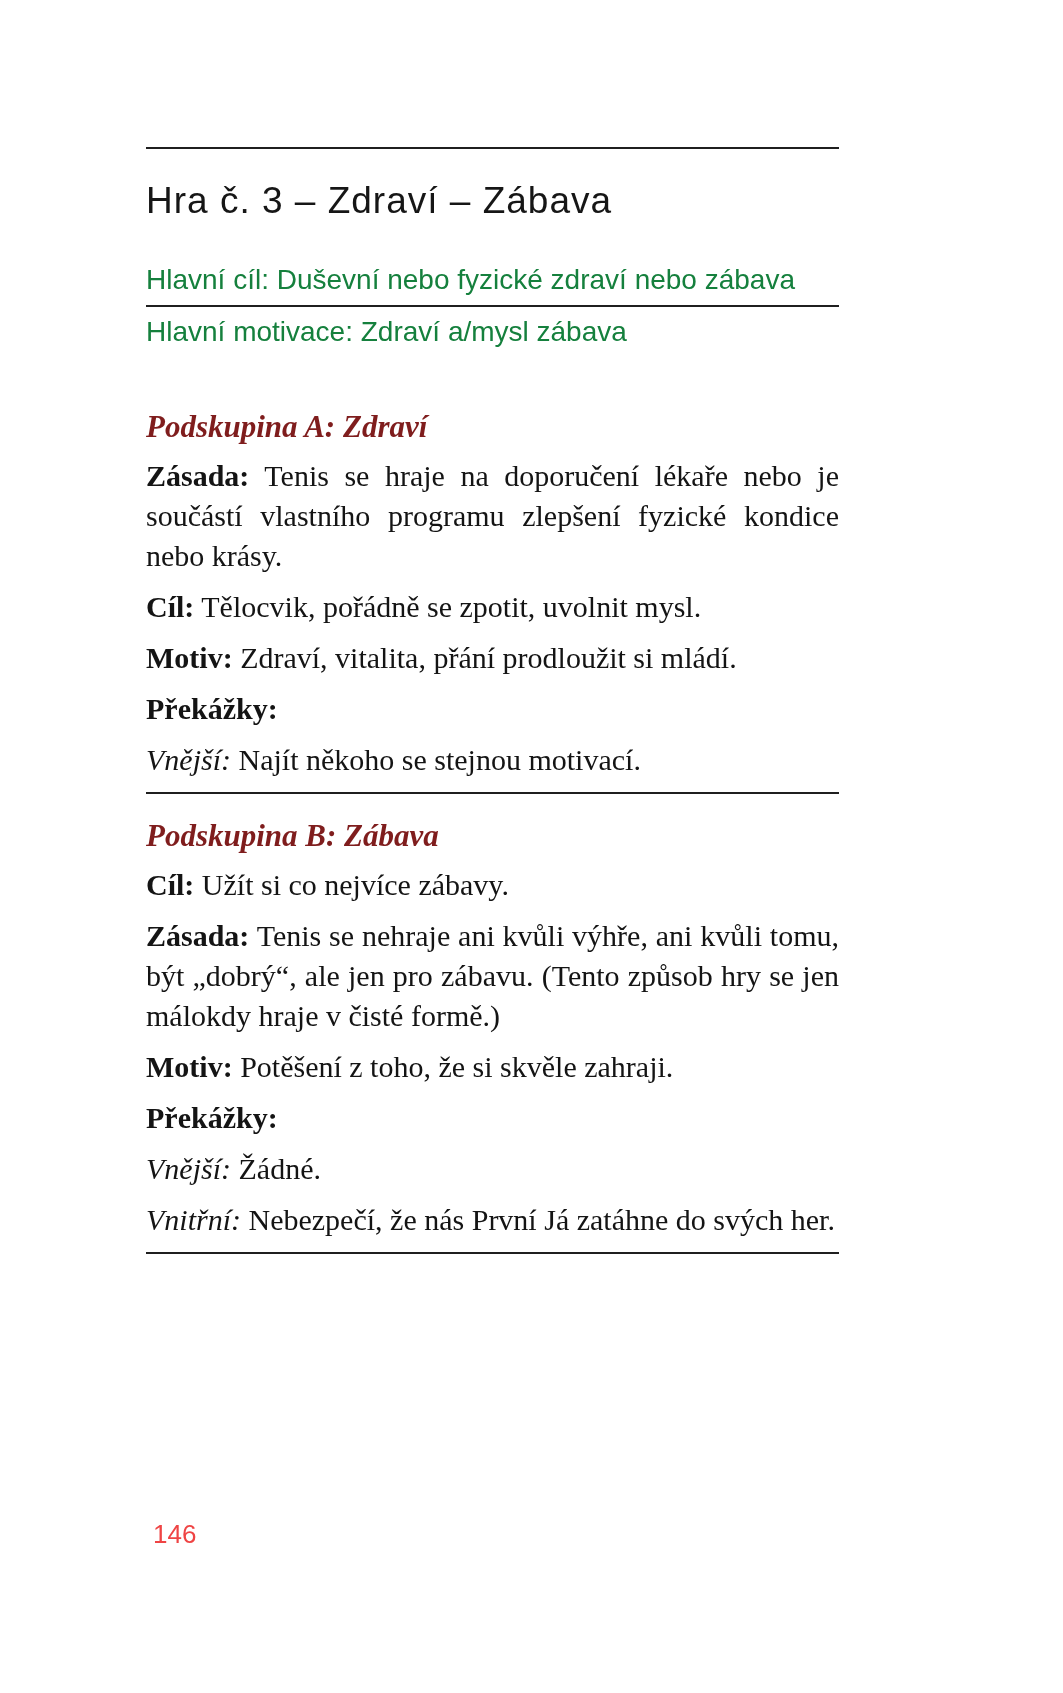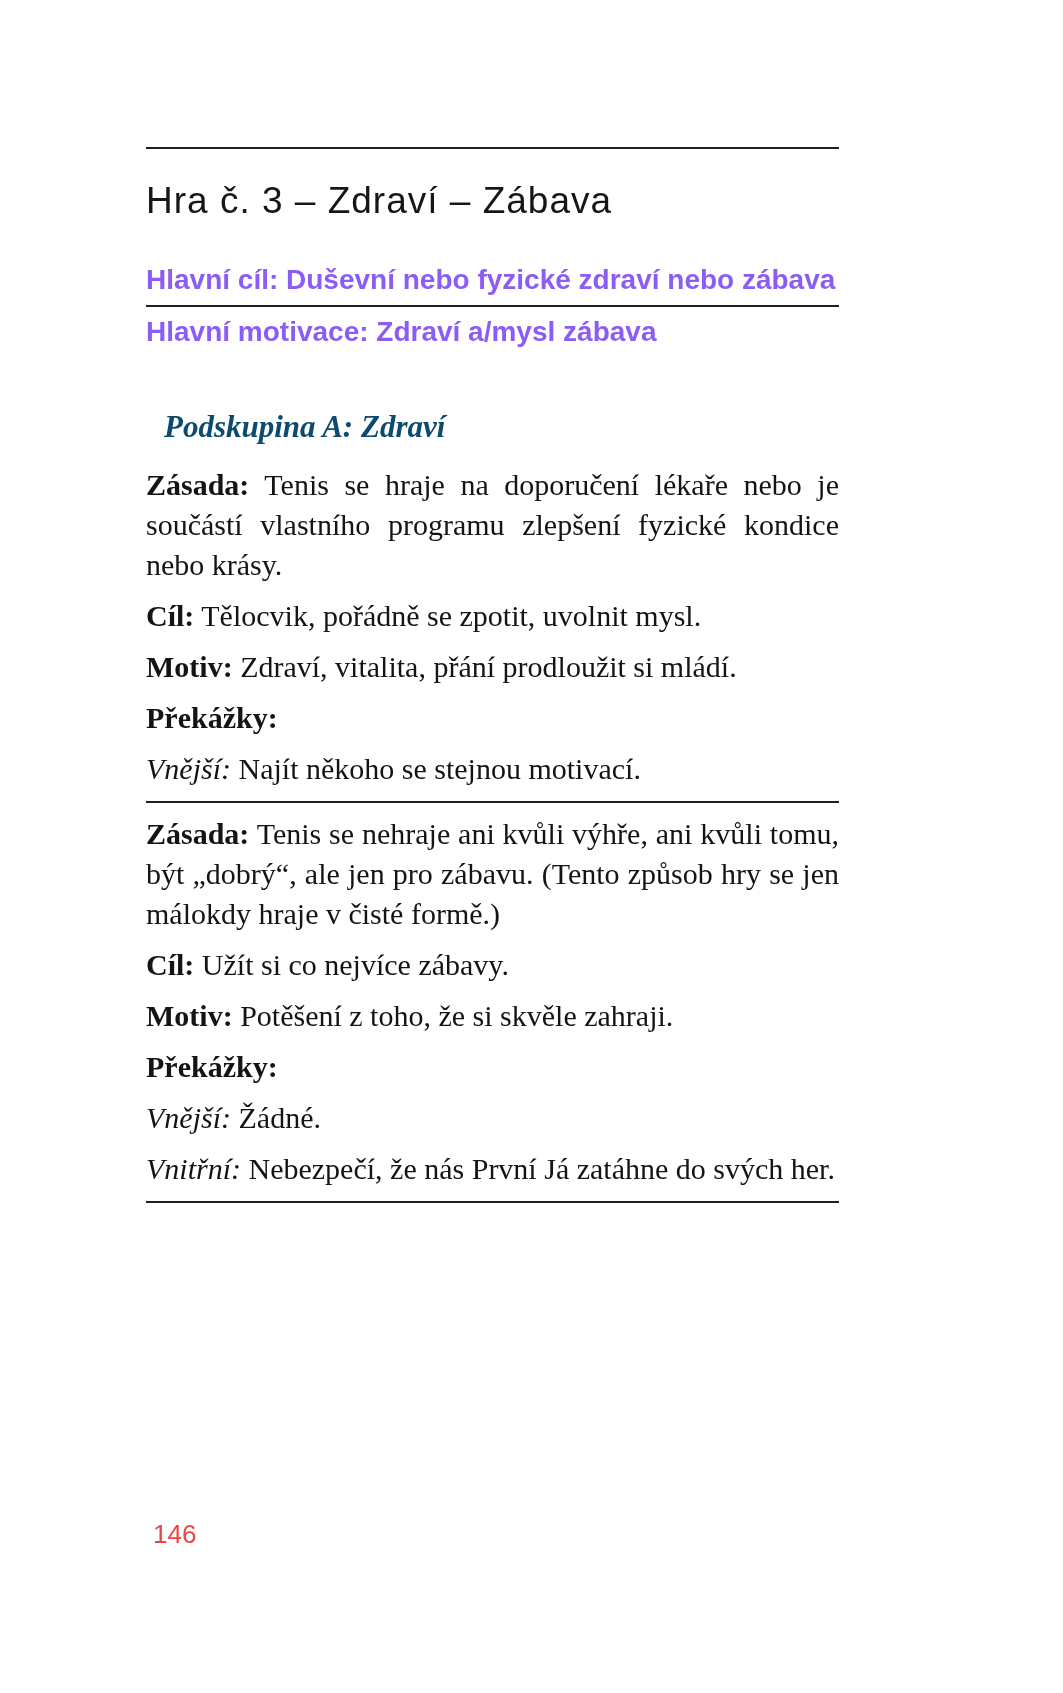--- a/index.html
+++ b/index.html
@@ -45,36 +45,36 @@
     line-height: 43px;
     letter-spacing: 1px;
     color: #161616;
     margin: 30px 0 0 0;
   }
 
   
   .goal { margin-top: 41px; }
   .goal-line {
     font-family: "Liberation Sans", "DejaVu Sans", sans-serif;
-    font-weight: 700;
+    font-weight: 400;
     font-size: 28px;
     line-height: 34px;
-    color: #8b5cf6;
+    color: #15803d;
   }
   .rule.goal-rule { margin-top: 8px; }
   .goal-line + .rule + .goal-line { margin-top: 8px; }
 
   
   .section-heading {
     font-weight: 700;
     font-style: italic;
     font-size: 31px;
     line-height: 40px;
-    margin: 18px;
-    color: #0c4a6e;
+    margin: 0;
+    color: #7f1d1d;
   }
   .section-a .section-heading { margin-top: 58px; }
   .section-b .section-heading { margin-top: 22px; }
 
   .para {
     margin: 11px 0 0 0;
     font-size: 30px;
     line-height: 40px;
     text-align: justify;
     color: #141414;
@@ -136,28 +136,29 @@
     </p>
     <p class="para">
       <span class="para-label italic">Vnější:</span>
       <span>Najít někoho se stejnou motivací.</span>
     </p>
   </section>
 
   <hr class="rule section-rule">
 
   <section class="section-b">
+    <h2 class="section-heading">Podskupina B: Zábava</h2>
 
+    <p class="para">
+      <span class="para-label">Cíl:</span>
+      <span>Užít si co nejvíce zábavy.</span>
+    </p>
     <p class="para">
       <span class="para-label">Zásada:</span>
       <span>Tenis se nehraje ani kvůli výhře, ani kvůli tomu, být „dobrý“, ale jen pro zábavu. (Tento způsob hry se jen málo­kdy hraje v čisté formě.)</span>
-    </p>
-    <p class="para">
-      <span class="para-label">Cíl:</span>
-      <span>Užít si co nejvíce zábavy.</span>
     </p>
     <p class="para">
       <span class="para-label">Motiv:</span>
       <span>Potěšení z toho, že si skvěle zahraji.</span>
     </p>
     <p class="para">
       <span class="para-label">Překážky:</span>
     </p>
     <p class="para">
       <span class="para-label italic">Vnější:</span>

